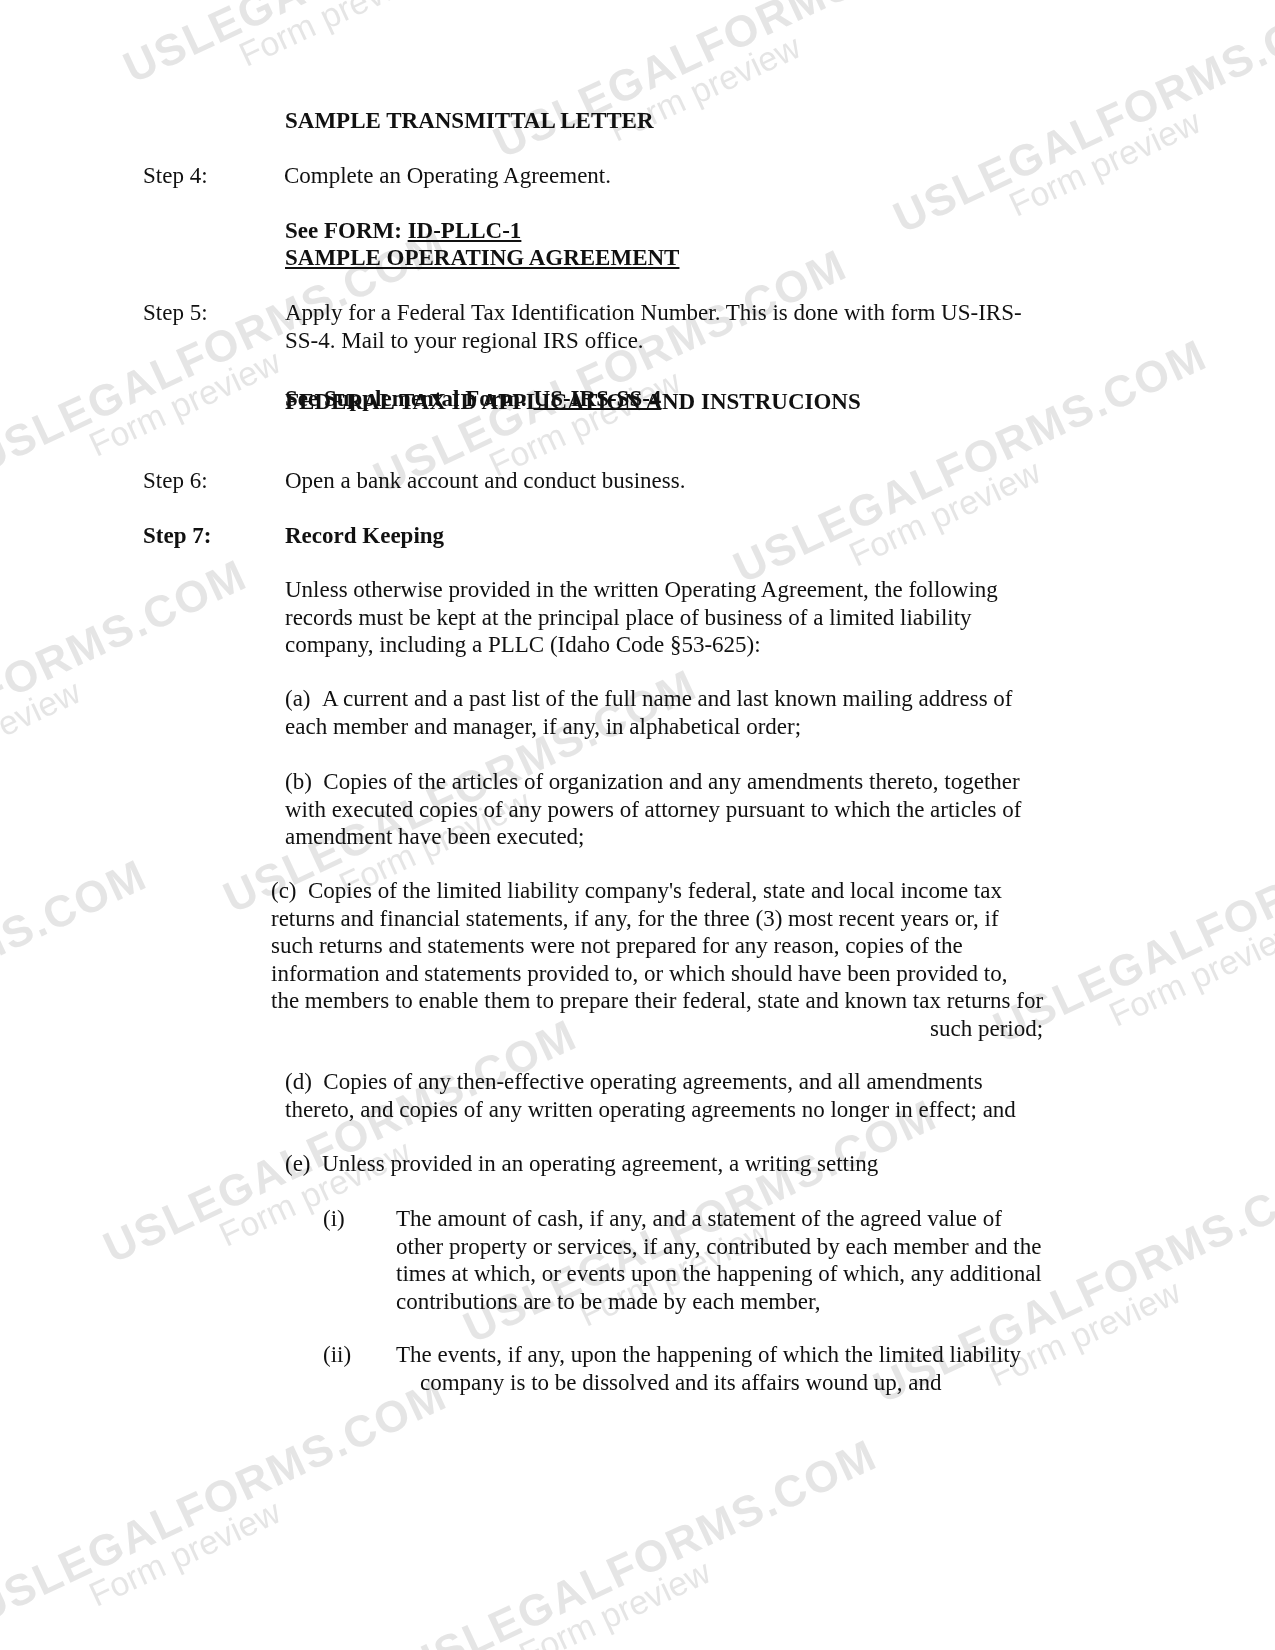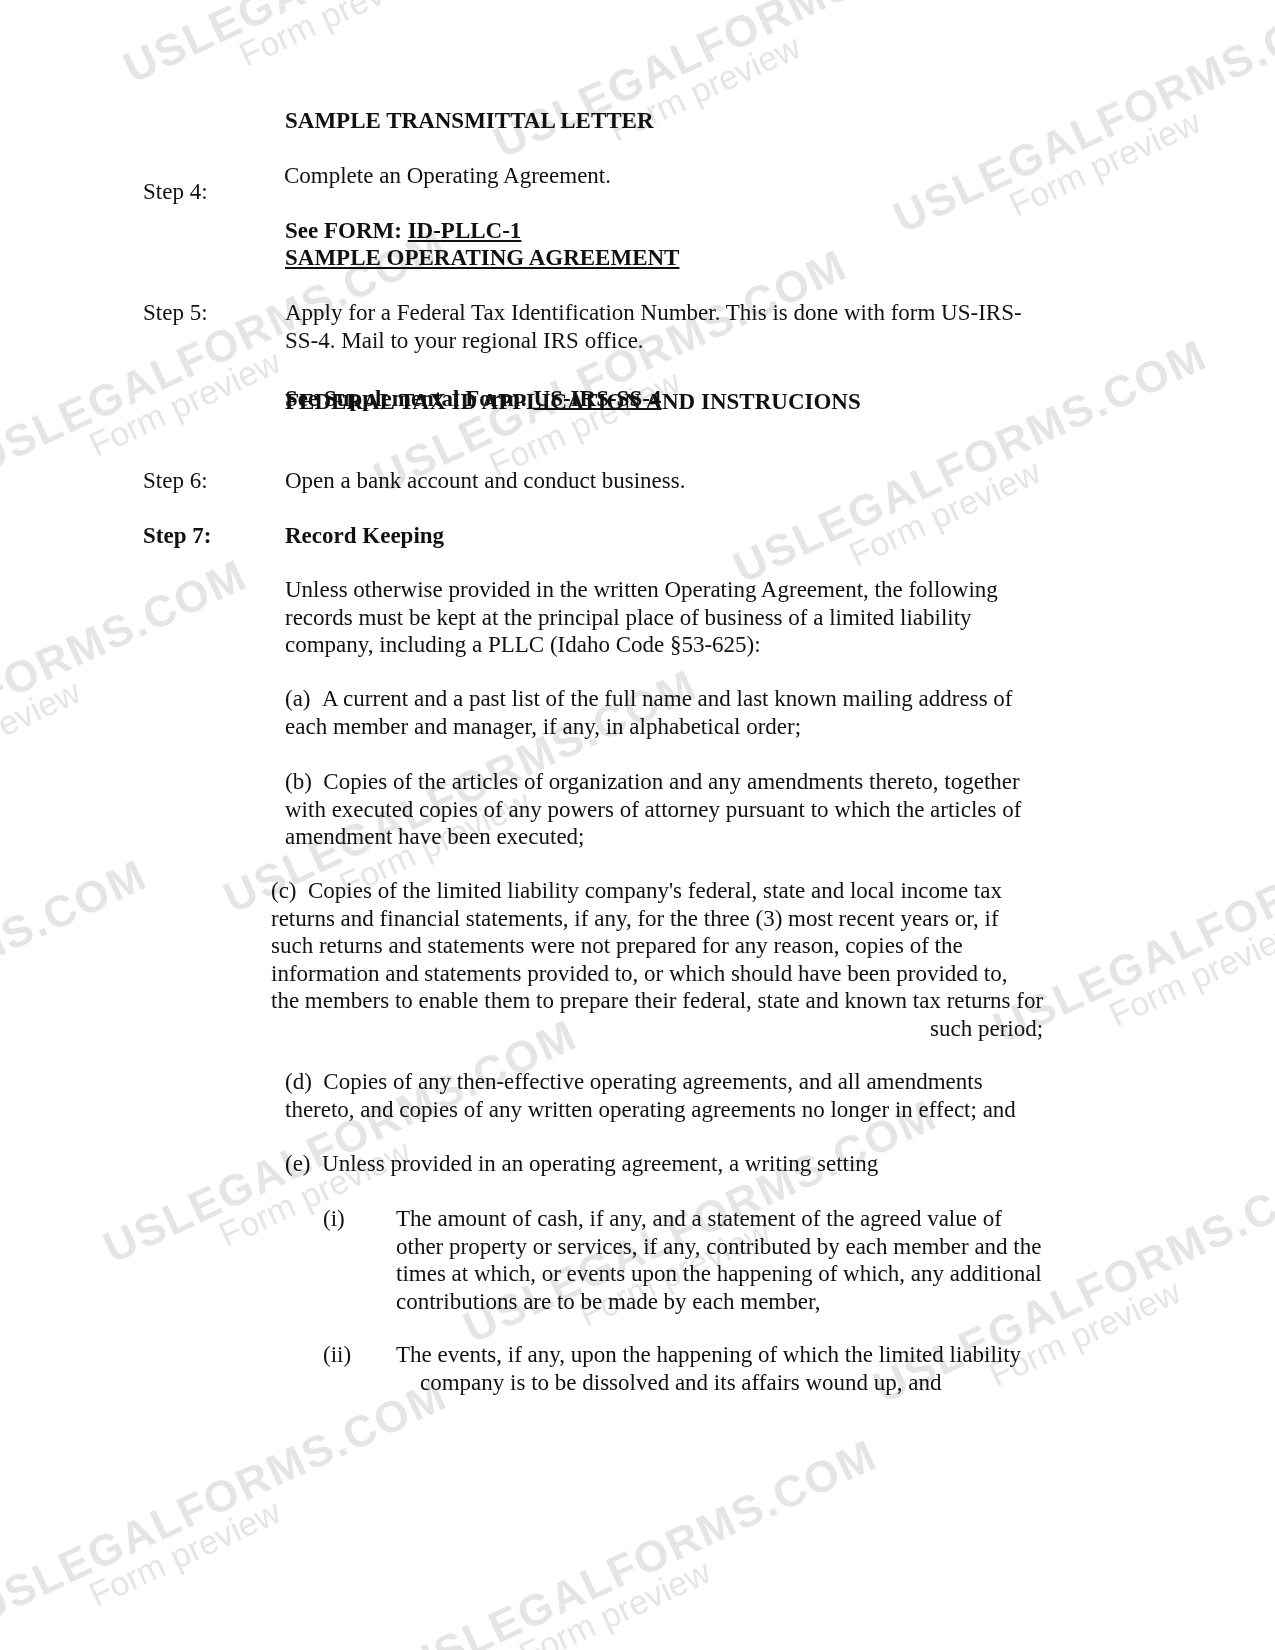--- a/index.html
+++ b/index.html
@@ -83,21 +83,21 @@
         <span class="small">Form preview</span>
       </div>
     <div class="wm" style="left:430px; top:1640px;">
         <span class="big">USLEGALFORMS.COM</span>
         <span class="small">Form preview</span>
       </div>
   </div>
 
   <div class="txt bold" style="left:285px; top:107px;">SAMPLE TRANSMITTAL LETTER</div>
 
-  <div class="txt" style="left:143px; top:178px;">Step 4:</div>
+  <div class="txt" style="left:143px; top:162px;">Step 4:</div>
   <div class="txt" style="left:277px; top:162px;margin-left:7px;">Complete an Operating Agreement.</div>
   <div class="txt bold" style="left:285px; top:217px;"><span>See FORM: </span><span class="u">ID-PLLC-1</span></div>
   <div class="txt bold" style="left:285px; top:244px;text-decoration:underline;">SAMPLE OPERATING AGREEMENT</div>
 
   <div class="txt" style="left:143px; top:299px;">Step 5:</div>
   <div class="para" style="left:285px; top:299px;">
     <div>Apply for a Federal Tax Identification Number. This is done with form US-IRS-</div>
     <div style="margin-top:-1px;">SS-4. Mail to your regional IRS office.</div>
   </div>
   <div class="txt bold" style="left:285px; top:385px;"><span>See Supplemental Form: </span><span class="u">US-IRS-SS-4</span></div>

